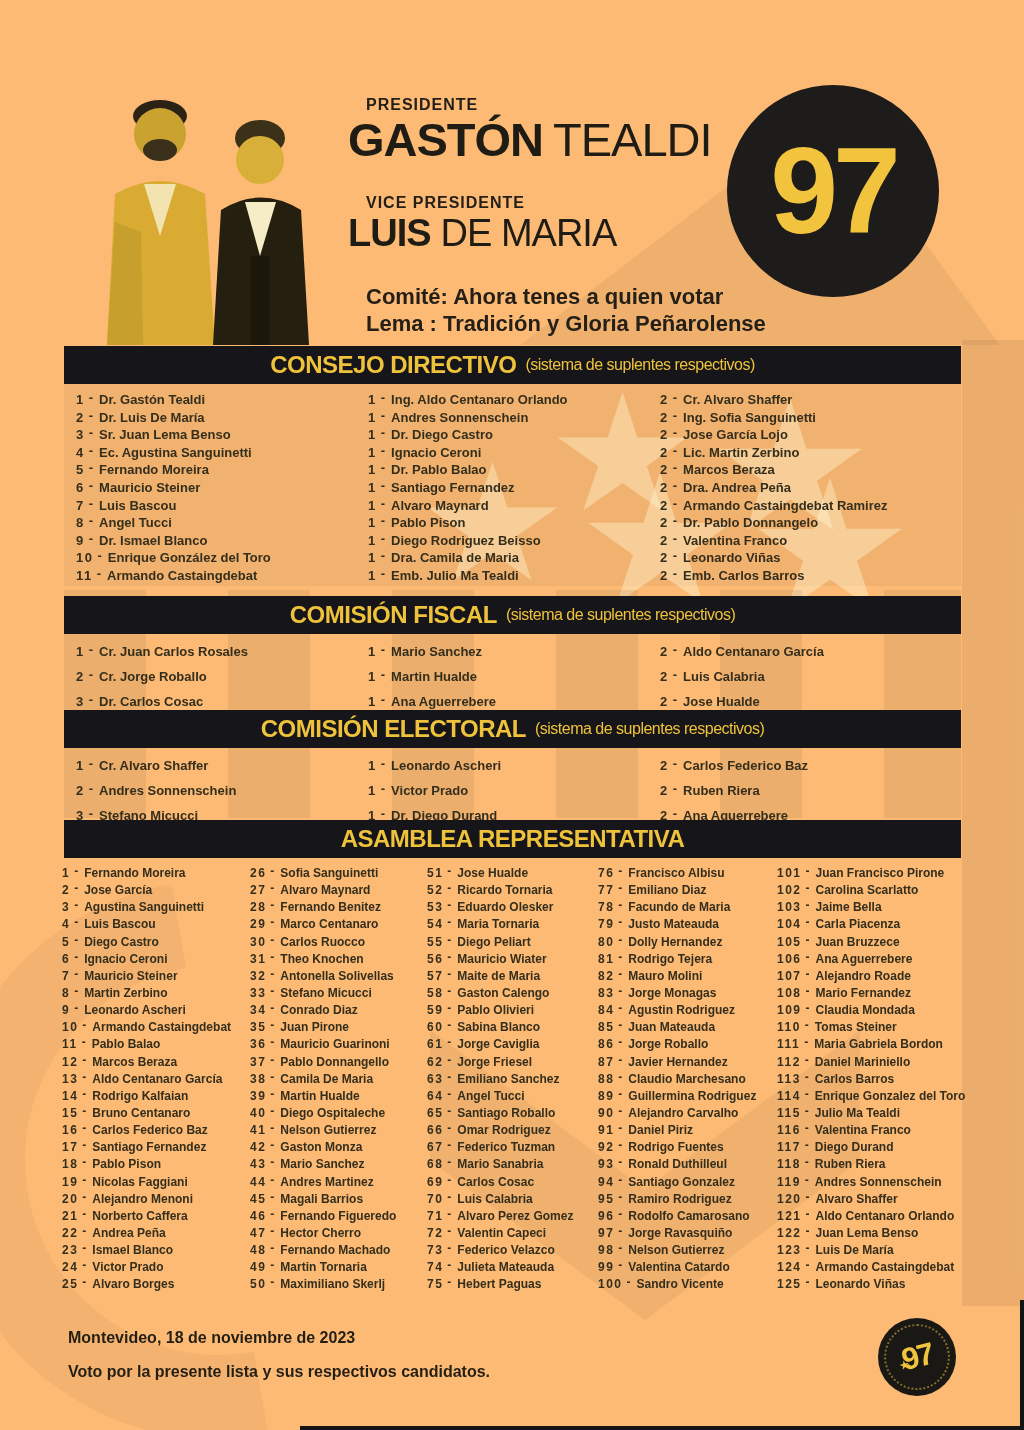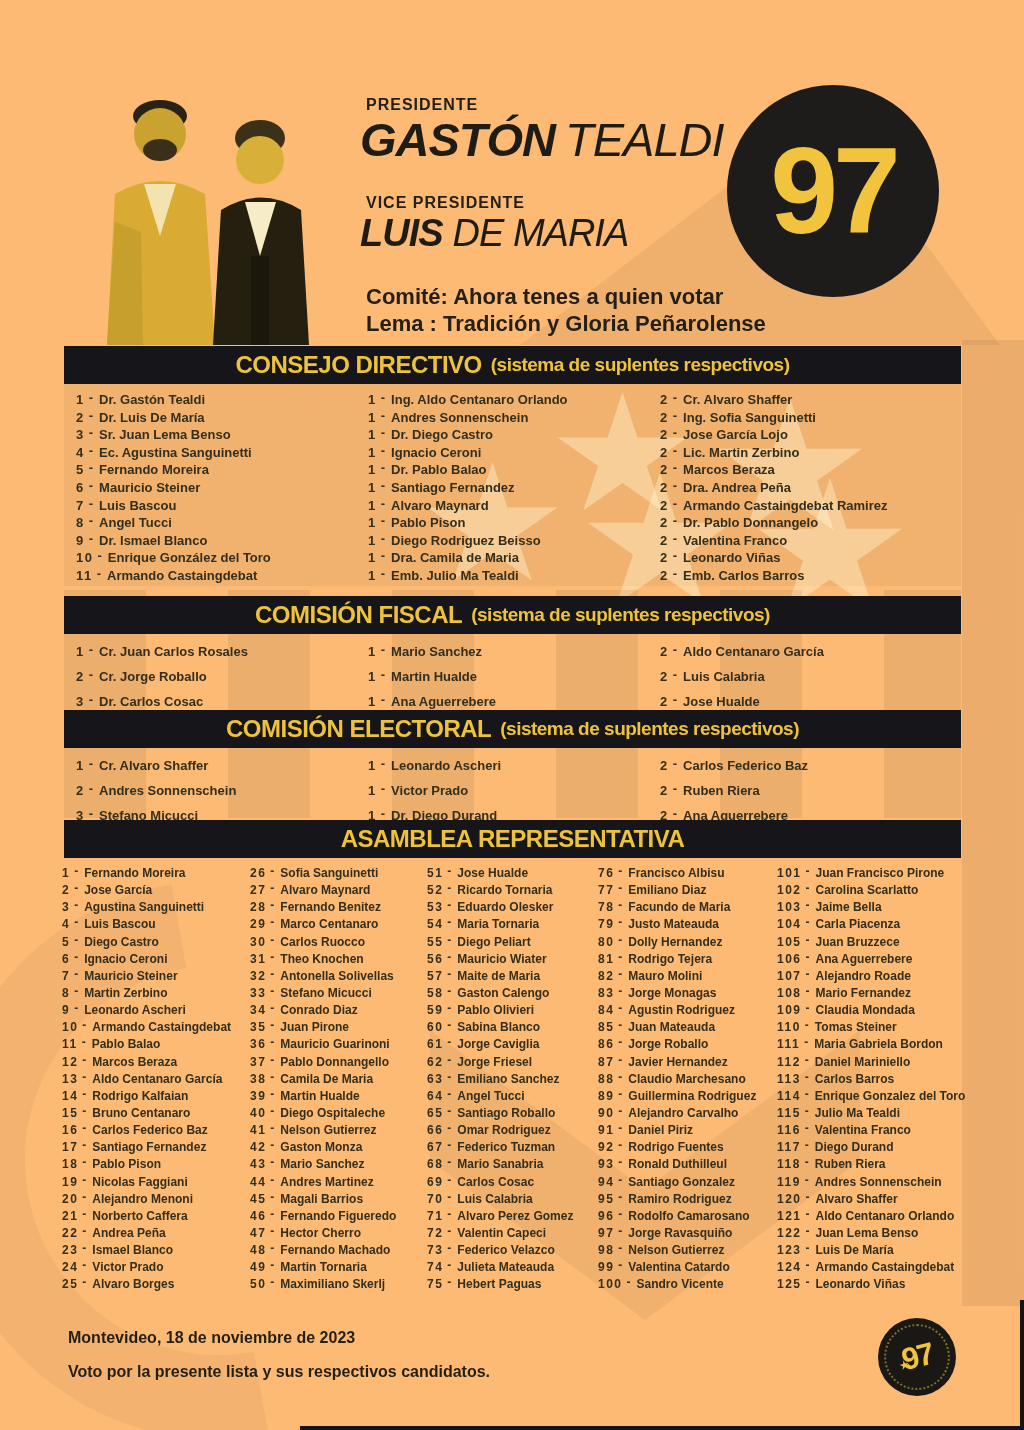--- a/index.html
+++ b/index.html
@@ -31,37 +31,37 @@
   #wm-chevron{left:430px; top:1030px; width:430px; height:290px; background:rgba(0,0,0,0.05);
     clip-path:polygon(0 0,50% 55%,100% 0,100% 45%,50% 100%,0 45%);}
   #edge-bottom{left:300px; right:0; bottom:0; height:4px; background:#141414;}
   #edge-right{right:0; top:1300px; width:4px; height:130px; background:#141414;}
 
   
   #photo{left:55px; top:72px; width:280px; height:273px;}
   .hdr-label{left:366px; font-size:16px; font-weight:700; letter-spacing:1px; color:#242018;}
   #president-label{top:96px;}
   #vice-label{top:194px;}
-  .hdr-name{left:360px; letter-spacing:-1px; color:#1F1C15; white-space:nowrap;font-style:italic;}
+  .hdr-name{left:348px; letter-spacing:-1px; color:#1F1C15; white-space:nowrap;}
   #president-name{top:112px; font-size:47px;}
   #vice-name{top:212px; font-size:38px;}
   .nm-heavy{font-weight:900;}
   .nm-light{font-weight:500; margin-left:10px;}
   .hdr-line{left:366px; font-size:22px; font-weight:700; color:#242018;}
   #comite-line{top:284px;}
   #lema-line{top:311px;}
   #list-circle{left:727px; top:85px; width:212px; height:212px; border-radius:50%;
     background:#1D1C1A; display:flex; align-items:center; justify-content:center;}
   #list-circle .big-num{color:#F2C43D; font-size:122px; font-weight:900; letter-spacing:-5px; line-height:1;}
 
   
   .banner{left:64px; width:897px; height:38px; background:#16161A;
     display:flex; align-items:center; justify-content:center; white-space:nowrap;}
   .banner .t-bold{color:#EFC23B; font-size:24px; font-weight:900; letter-spacing:-0.5px;}
-  .banner .t-rest{color:#EFC23B; font-size:19px; font-weight:700; margin-left:9px; letter-spacing:-0.5px;}
+  .banner .t-rest{color:#EFC23B; font-size:16px; font-weight:400; margin-left:9px; letter-spacing:-0.5px;}
   #banner-consejo{top:346px;}
   #banner-fiscal{top:596px;}
   #banner-electoral{top:710px;}
   #banner-asamblea{top:820px;}
 
   
   .col{position:absolute; width:292px;}
   .row{display:flex; align-items:baseline;}
   .num{font-weight:700; letter-spacing:1.5px;}
   .dash{margin:0 6px 0 4px; font-weight:700; position:relative; top:-2px;}

